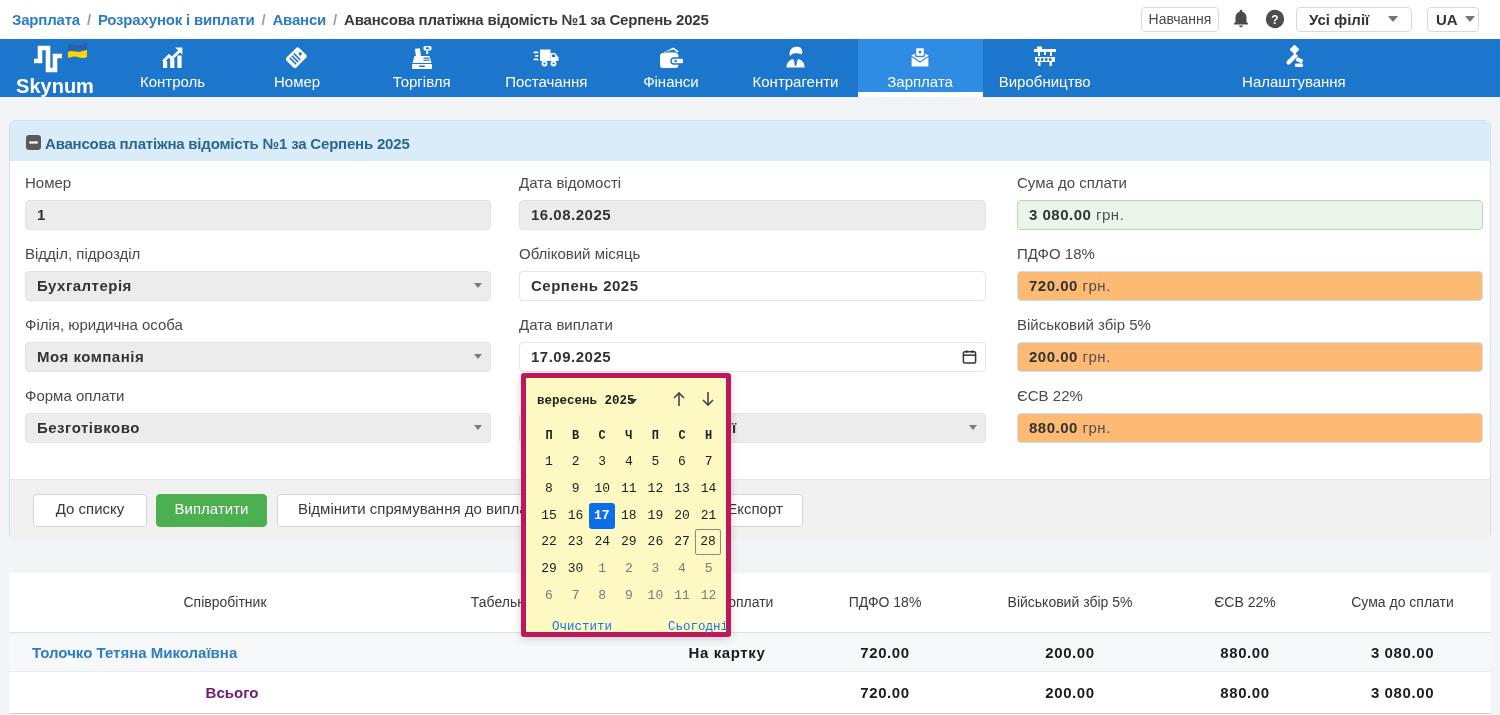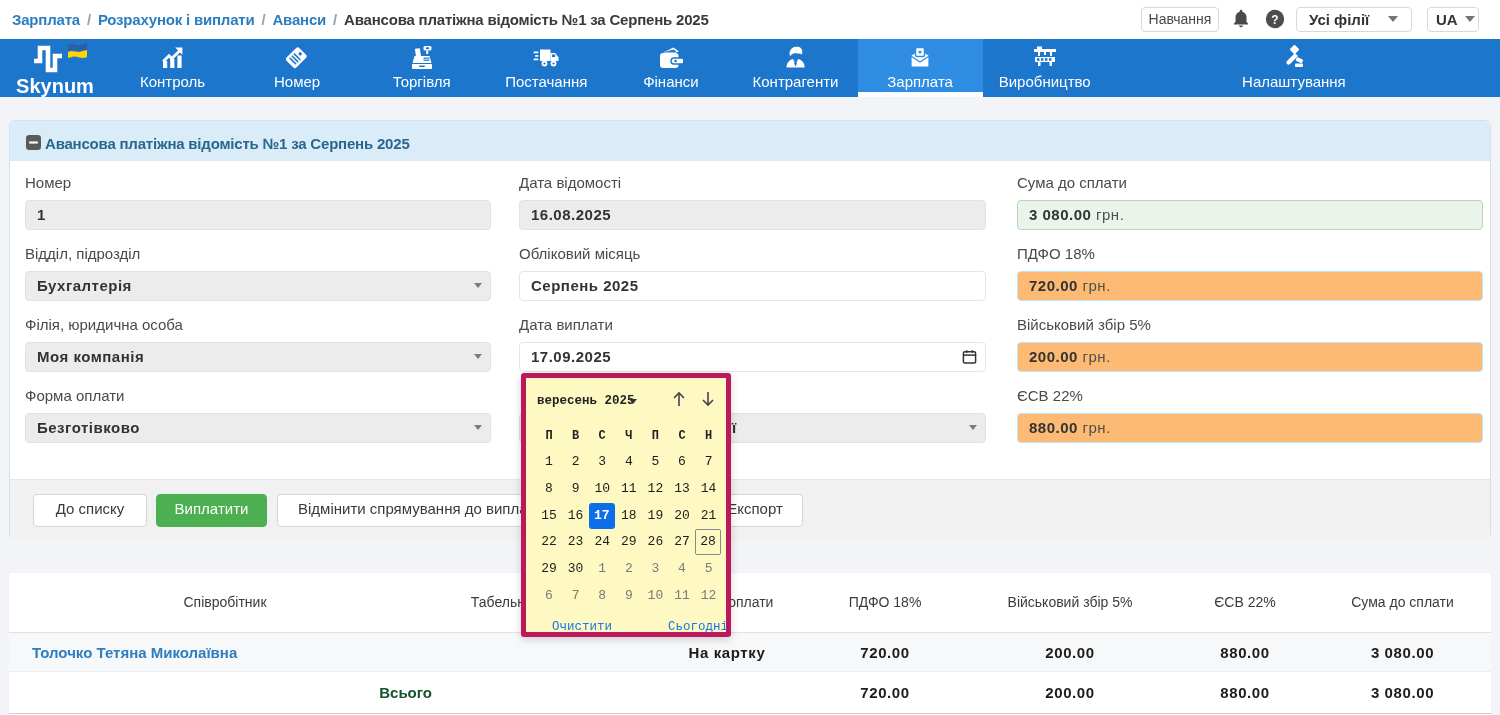--- a/index.html
+++ b/index.html
@@ -273,21 +273,21 @@
   <div class="th" style="left:1321px; width:145px;">Сума до сплати</div>
   <div id="trow1">
     <div class="td" style="left:23px; width:400px; text-align:left; color:#2d7dc1; letter-spacing:0;">Толочко Тетяна Миколаївна</div>
     <div class="td" style="left:651px; width:134px;">На картку</div>
     <div class="td" style="left:811px; width:130px;">720.00</div>
     <div class="td" style="left:981px; width:160px;">200.00</div>
     <div class="td" style="left:1171px; width:130px;">880.00</div>
     <div class="td" style="left:1321px; width:145px;">3 080.00</div>
   </div>
   <div id="trow2">
-    <div class="td" style="left:23px; width:400px; text-align:right; color:#14532d; letter-spacing:0;">Всього</div>
+    <div class="td" style="left:23px; width:400px; text-align:center; color:#701a75; letter-spacing:0;">Всього</div>
     <div class="td" style="left:811px; width:130px;">720.00</div>
     <div class="td" style="left:981px; width:160px;">200.00</div>
     <div class="td" style="left:1171px; width:130px;">880.00</div>
     <div class="td" style="left:1321px; width:145px;">3 080.00</div>
   </div>
 </div>
 
 <div id="cal">
   <div class="abs" style="left:11px; top:16px; font-size:12.5px; font-weight:bold; color:#222;">вересень 2025</div>
   <div class="abs" style="left:103px; top:21px; width:0; height:0; border-left:4px solid transparent; border-right:4px solid transparent; border-top:5px solid #333;"></div>

